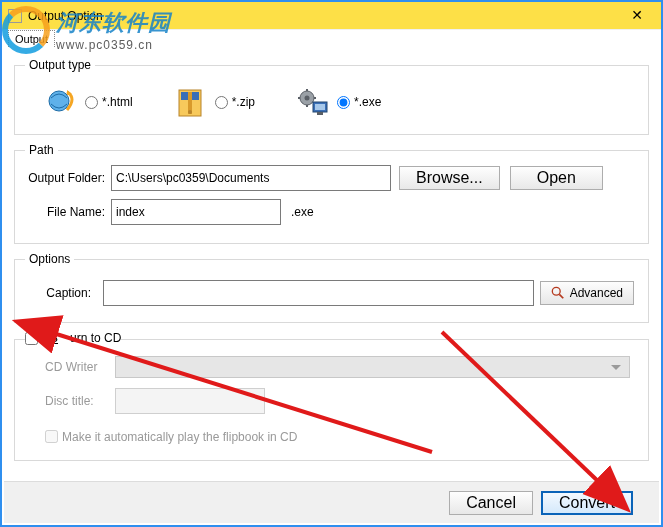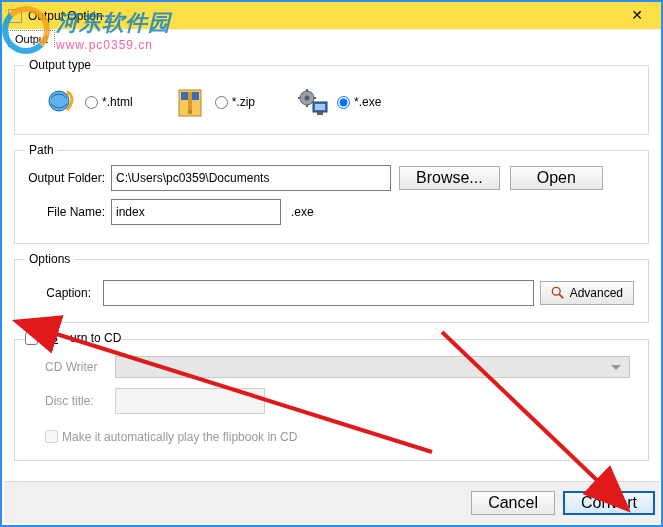--- a/index.html
+++ b/index.html
@@ -29,30 +29,30 @@
   .adv-btn { height: 24px; border: 1px solid #adadad; background: linear-gradient(#fdfdfd,#e7e7e7); padding: 0 10px; display: inline-flex; align-items: center; gap: 5px; cursor: pointer; font-size: 12px; }
   .burn-check { display: inline-flex; align-items: center; gap: 12px; font-size: 12px; margin-bottom: 8px; cursor: pointer; }
   .cdwriter { display: flex; align-items: center; margin-bottom: 10px; }
   .cdwriter .lbl2 { width: 70px; color: #9a9a9a; font-size: 12px; }
   .cdwriter .combo { flex: 1; height: 22px; background: #e6e6e6; border: 1px solid #c8c8c8; position: relative; }
   .cdwriter .combo::after { content: ""; position: absolute; right: 8px; top: 8px; width: 0; height: 0; border-left: 5px solid transparent; border-right: 5px solid transparent; border-top: 5px solid #9a9a9a; }
   .disctitle { display: flex; align-items: center; margin-bottom: 16px; }
   .disctitle .lbl2 { width: 70px; color: #9a9a9a; font-size: 12px; }
   .autoplay { display: inline-flex; align-items: center; gap: 4px; color: #9a9a9a; font-size: 12px; }
   .autoplay input { accent-color: #9a9a9a; }
-  .footer { position: absolute; left: 2px; right: 2px; bottom: 2px; height: 42px; background: #f0f0f0; border-top: 1px solid #dcdcdc; display: flex; align-items: center; justify-content: flex-end; padding-right: 4px; gap: 8px; }
+  .footer { position: absolute; left: 2px; right: 2px; bottom: 2px; height: 42px; background: #f0f0f0; border-top: 1px solid #dcdcdc; display: flex; align-items: center; justify-content: flex-end; padding-right: 26px; gap: 8px; }
   .footer .btn.primary { border: 2px solid #0a63b8; background: linear-gradient(#f3f9ff,#d5e9fb); font-weight: 500; }
   
   .watermark { position: absolute; left: -2px; top: 2px; pointer-events: none; opacity: 0.85; display: flex; align-items: center; }
   .watermark .logo { width: 52px; height: 52px; border-radius: 50%; position: relative;}
   .watermark .logo::before { content:""; position:absolute; inset:2px; border-radius:50%; border:6px solid transparent; border-top-color:#f7a01d; border-right-color:#f7a01d; }
   .watermark .logo::after { content:""; position:absolute; inset:2px; border-radius:50%; border:6px solid transparent; border-bottom-color:#129de0; border-left-color:#129de0; }
   .watermark .txt { margin-left: 4px; }
   .watermark .txt .cn { font-size: 22px; font-weight: 700; color: #1783c8; font-style: italic; letter-spacing: 1px; }
-  .watermark .txt .url { font-size: 12px; color: #ec4899; letter-spacing: 1px; }
+  .watermark .txt .url { font-size: 12px; color: #404040; letter-spacing: 1px; }
   
   .arrow { position: absolute; pointer-events: none; }
   .arrow svg { overflow: visible; }
   
   .globe { width:32px;height:32px; }
   .zipicon { width:32px;height:32px; }
   .gearicon { width:32px;height:32px; }
   .magicon { width:14px;height:14px; }
 </style>
 </head>

